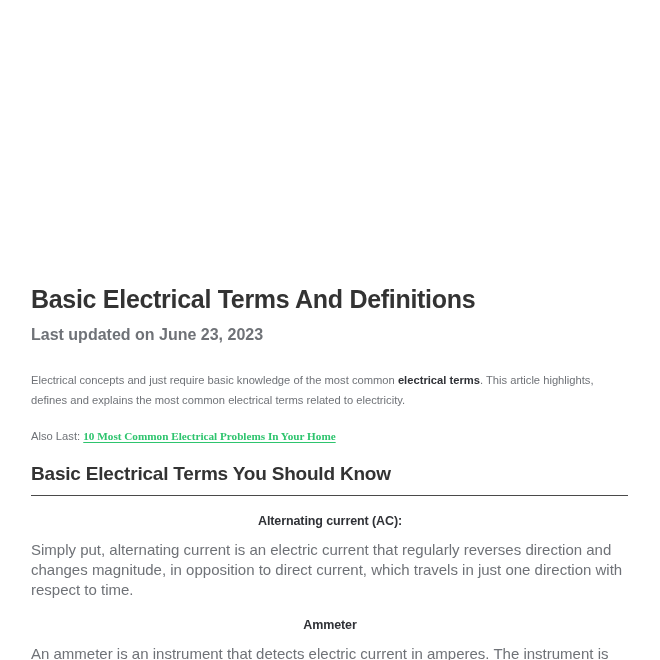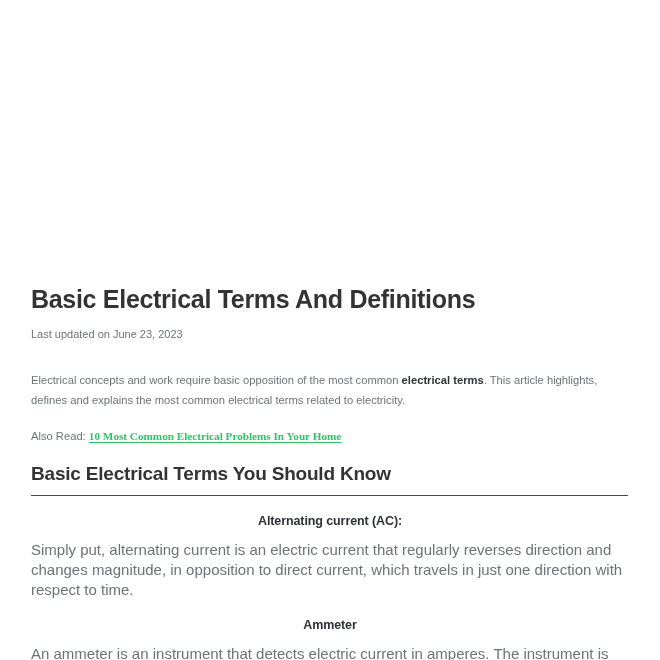--- a/index.html
+++ b/index.html
@@ -38,24 +38,24 @@
     margin: 0;
     font-size: 25px;
     line-height: 30px;
     font-weight: bold;
     letter-spacing: -0.3px;
     color: #333333;
   }
 
   .meta-updated {
     margin: 13px 0 0 0;
-    font-size: 11px;
+    font-size: 16px;
     line-height: 15px;
     color: #6f7277;
-    font-weight: normal;
+    font-weight: bold;
   }
 
   .intro-paragraph {
     margin: 28px 0 0 0;
     font-size: 11.2px;
     line-height: 20px;
     color: #6f7277;
     max-width: 572px;
   }
   .intro-paragraph .strong-term {
@@ -119,23 +119,23 @@
 <div class="page">
 
   <div class="top-blank"></div>
 
   <div class="article">
 
     <h1 class="article-title">Basic Electrical Terms And Definitions</h1>
 
     <div class="meta-updated">Last updated on June 23, 2023</div>
 
-    <p class="intro-paragraph"><span>Electrical concepts and work require basic opposition of the most common </span><span class="strong-term">electrical terms</span><span>. This article highlights, defines and explains the most common electrical terms related to electricity.</span></p>
+    <p class="intro-paragraph"><span>Electrical concepts and just require basic knowledge of the most common </span><span class="strong-term">electrical terms</span><span>. This article highlights, defines and explains the most common electrical terms related to electricity.</span></p>
 
-    <p class="also-read-line"><span>Also Read:</span>
+    <p class="also-read-line"><span>Also Last:</span>
       <a class="also-read-link">10 Most Common Electrical Problems In Your Home</a></p>
 
     <h2 class="section-title">Basic Electrical Terms You Should Know</h2>
 
     <hr class="divider">
 
     <h3 class="term-heading">Alternating current (AC):</h3>
     <p class="term-body">Simply put, alternating current is an electric current that regularly reverses direction and changes magnitude, in opposition to direct current, which travels in just one direction with respect to time.</p>
 
     <h3 class="term-heading">Ammeter</h3>

